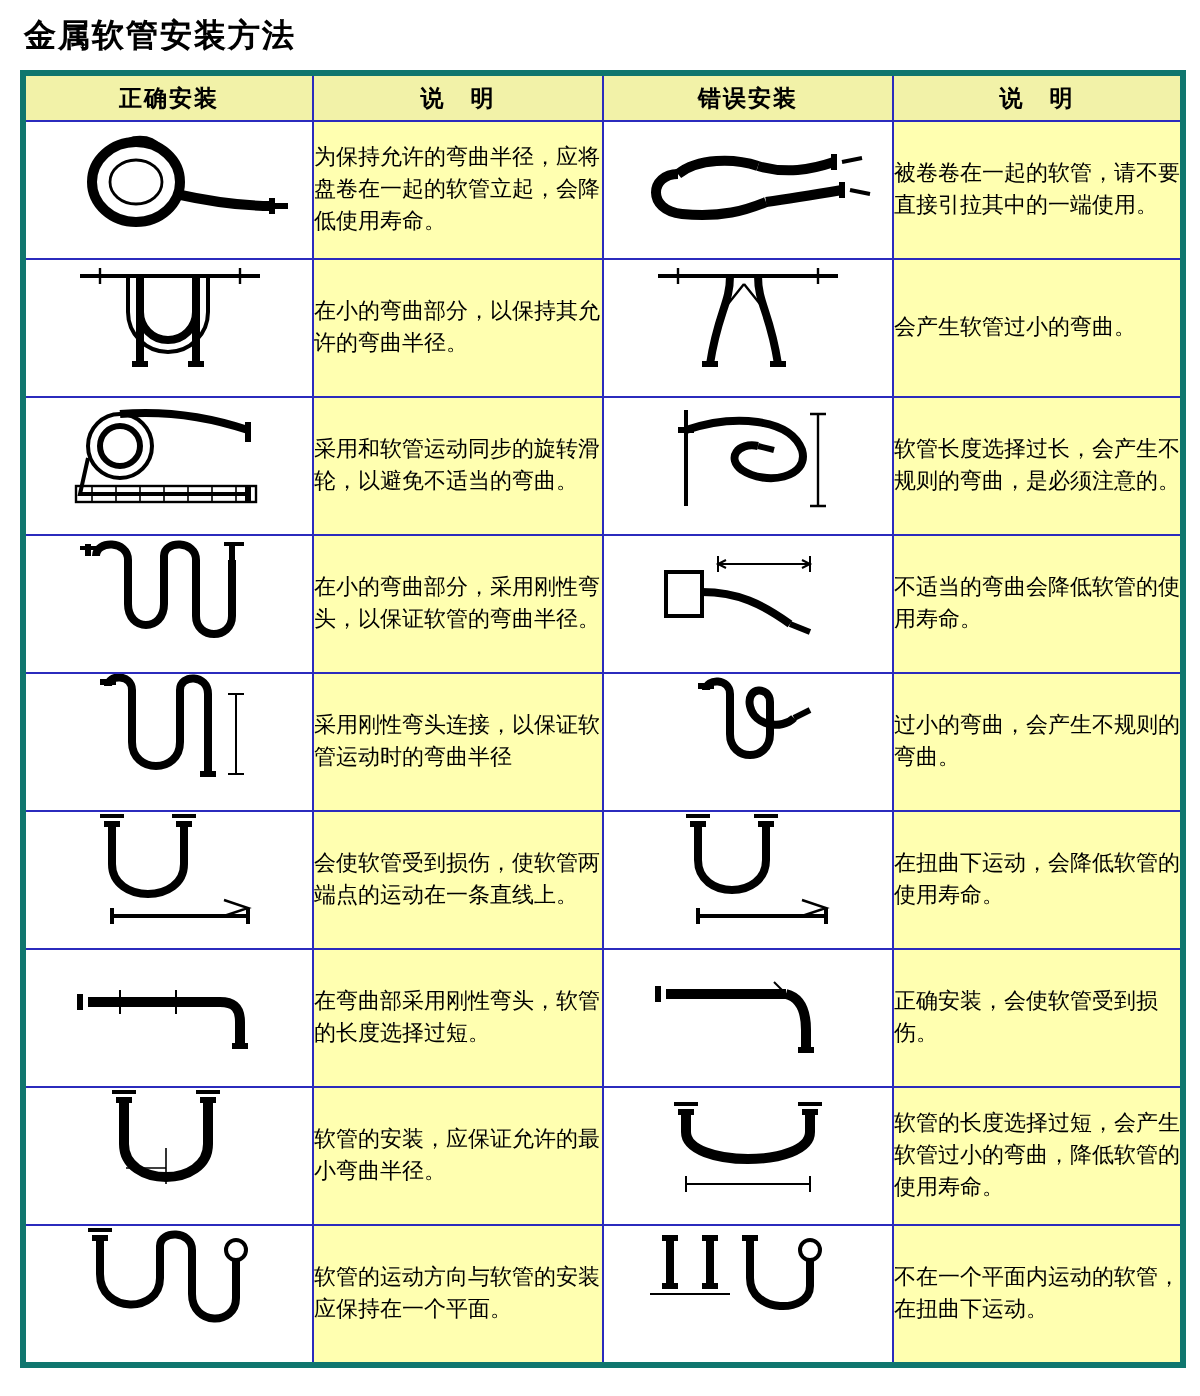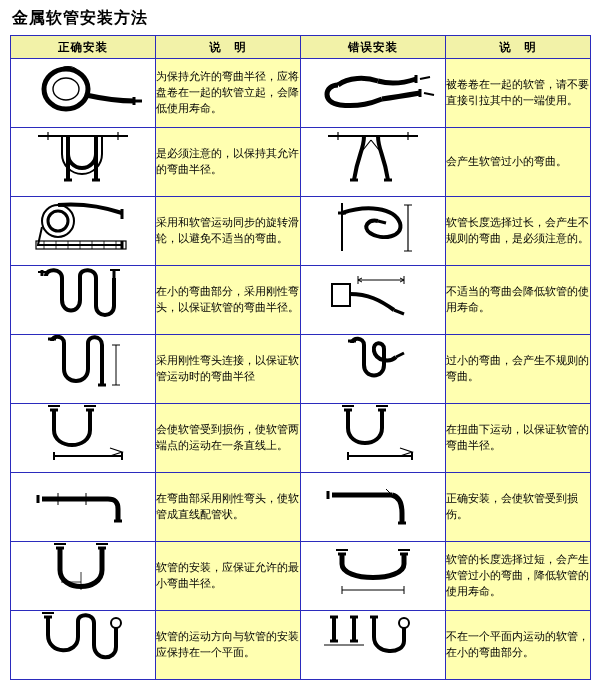--- a/index.html
+++ b/index.html
@@ -25,21 +25,21 @@
     font-size: 16px;
     font-weight: bold;
     letter-spacing: 1px;
     margin: 2px 0 6px 2px;
     color: #000;
   }
   table.hose-table {
     border-collapse: collapse;
     width: 580px;
     table-layout: fixed;
-    border: 1px solid #0f766e;
+    border: 3px solid #0f766e;
   }
   table.hose-table td, table.hose-table th {
     border: 1px solid #2b2bbd;
     padding: 0;
     vertical-align: middle;
   }
   thead th {
     background: #f2f2a8;
     font-size: 11.5px;
     font-weight: bold;
@@ -139,21 +139,21 @@
                 <path d="M44 8 L44 26 A 20 20 0 0 0 84 26 L84 8" stroke-width="2"></path>
                 <path d="M50 8 L50 26 A 14 14 0 0 0 78 26 L78 8" stroke-width="4"></path>
                 <path d="M50 26 L50 52" stroke-width="4"></path>
                 <path d="M78 26 L78 52" stroke-width="4"></path>
                 <path d="M46 52 l8 0 M74 52 l8 0" stroke-width="3"></path>
                 <path d="M30 4 l0 8 M100 4 l0 8" stroke-width="1.2"></path>
               </g>
             </svg>
           </div>
         </td>
-        <td class="txt-cell">是必须注意的，以保持其允许的弯曲半径。</td>
+        <td class="txt-cell">在小的弯曲部分，以保持其允许的弯曲半径。</td>
         <td class="img-cell">
           <div class="fig">
             <svg width="130" height="62" viewBox="0 0 130 62">
               <g fill="none" stroke="#000" stroke-width="1.4">
                 <path d="M20 8 L110 8" stroke-width="2"></path>
                 <path d="M56 8 C 56 22, 50 26, 46 52" stroke-width="4"></path>
                 <path d="M70 8 C 70 22, 76 26, 80 52" stroke-width="4"></path>
                 <path d="M42 52 l8 0 M76 52 l8 0" stroke-width="3"></path>
                 <path d="M63 12 l-8 10 M63 12 l8 10" stroke-width="1.2"></path>
                 <path d="M30 4 l0 8 M100 4 l0 8" stroke-width="1.2"></path>
@@ -289,37 +289,37 @@
                 <path d="M40 24 C 40 44, 74 44, 74 24 L74 6" stroke-width="4"></path>
                 <path d="M36 6 l8 0 M70 6 l8 0" stroke-width="3"></path>
                 <path d="M34 2 l12 0 M68 2 l12 0" stroke-width="2"></path>
                 <path d="M40 52 L104 52" stroke-width="2"></path>
                 <path d="M40 48 l0 8 M104 48 l0 8" stroke-width="2"></path>
                 <path d="M92 44 l12 4 l-12 4" stroke-width="1.2"></path>
               </g>
             </svg>
           </div>
         </td>
-        <td class="txt-cell">在扭曲下运动，以保证软管的弯曲半径。</td>
+        <td class="txt-cell">在扭曲下运动，会降低软管的使用寿命。</td>
       </tr>
 
       <tr>
         <td class="img-cell">
           <div class="fig">
             <svg width="130" height="62" viewBox="0 0 130 62">
               <g fill="none" stroke="#000" stroke-width="1.4">
                 <path d="M24 26 L90 26" stroke-width="5"></path>
                 <path d="M90 26 C 98 26, 100 30, 100 36 L100 48" stroke-width="5"></path>
                 <path d="M20 22 l0 8 M96 48 l8 0" stroke-width="3"></path>
                 <path d="M40 20 l0 12 M68 20 l0 12" stroke-width="1"></path>
               </g>
             </svg>
           </div>
         </td>
-        <td class="txt-cell">在弯曲部采用刚性弯头，使软管成直线配管状。</td>
+        <td class="txt-cell">在弯曲部采用刚性弯头，软管的长度选择过短。</td>
         <td class="img-cell">
           <div class="fig">
             <svg width="130" height="62" viewBox="0 0 130 62">
               <g fill="none" stroke="#000" stroke-width="1.4">
                 <path d="M24 22 L84 22" stroke-width="5"></path>
                 <path d="M84 22 C 92 24, 94 32, 94 40 L94 50" stroke-width="5"></path>
                 <path d="M20 18 l0 8 M90 50 l8 0" stroke-width="3"></path>
                 <path d="M78 16 l10 10" stroke-width="1"></path>
               </g>
             </svg>
@@ -388,18 +388,18 @@
                 <path d="M42 6 l8 0 M42 30 l8 0" stroke-width="3"></path>
                 <path d="M66 6 L66 26" stroke-width="4"></path>
                 <path d="M62 6 l8 0" stroke-width="3"></path>
                 <path d="M66 26 C 66 44, 96 44, 96 30 L96 16" stroke-width="4"></path>
                 <circle cx="96" cy="12" r="5" stroke-width="2"></circle>
                 <path d="M16 34 L56 34" stroke-width="1"></path>
               </g>
             </svg>
           </div>
         </td>
-        <td class="txt-cell">不在一个平面内运动的软管，在小的弯曲部分。</td>
+        <td class="txt-cell">不在一个平面内运动的软管，在扭曲下运动。</td>
       </tr>
 
     </tbody>
   </table>
 </div>
 
 </body></html>

